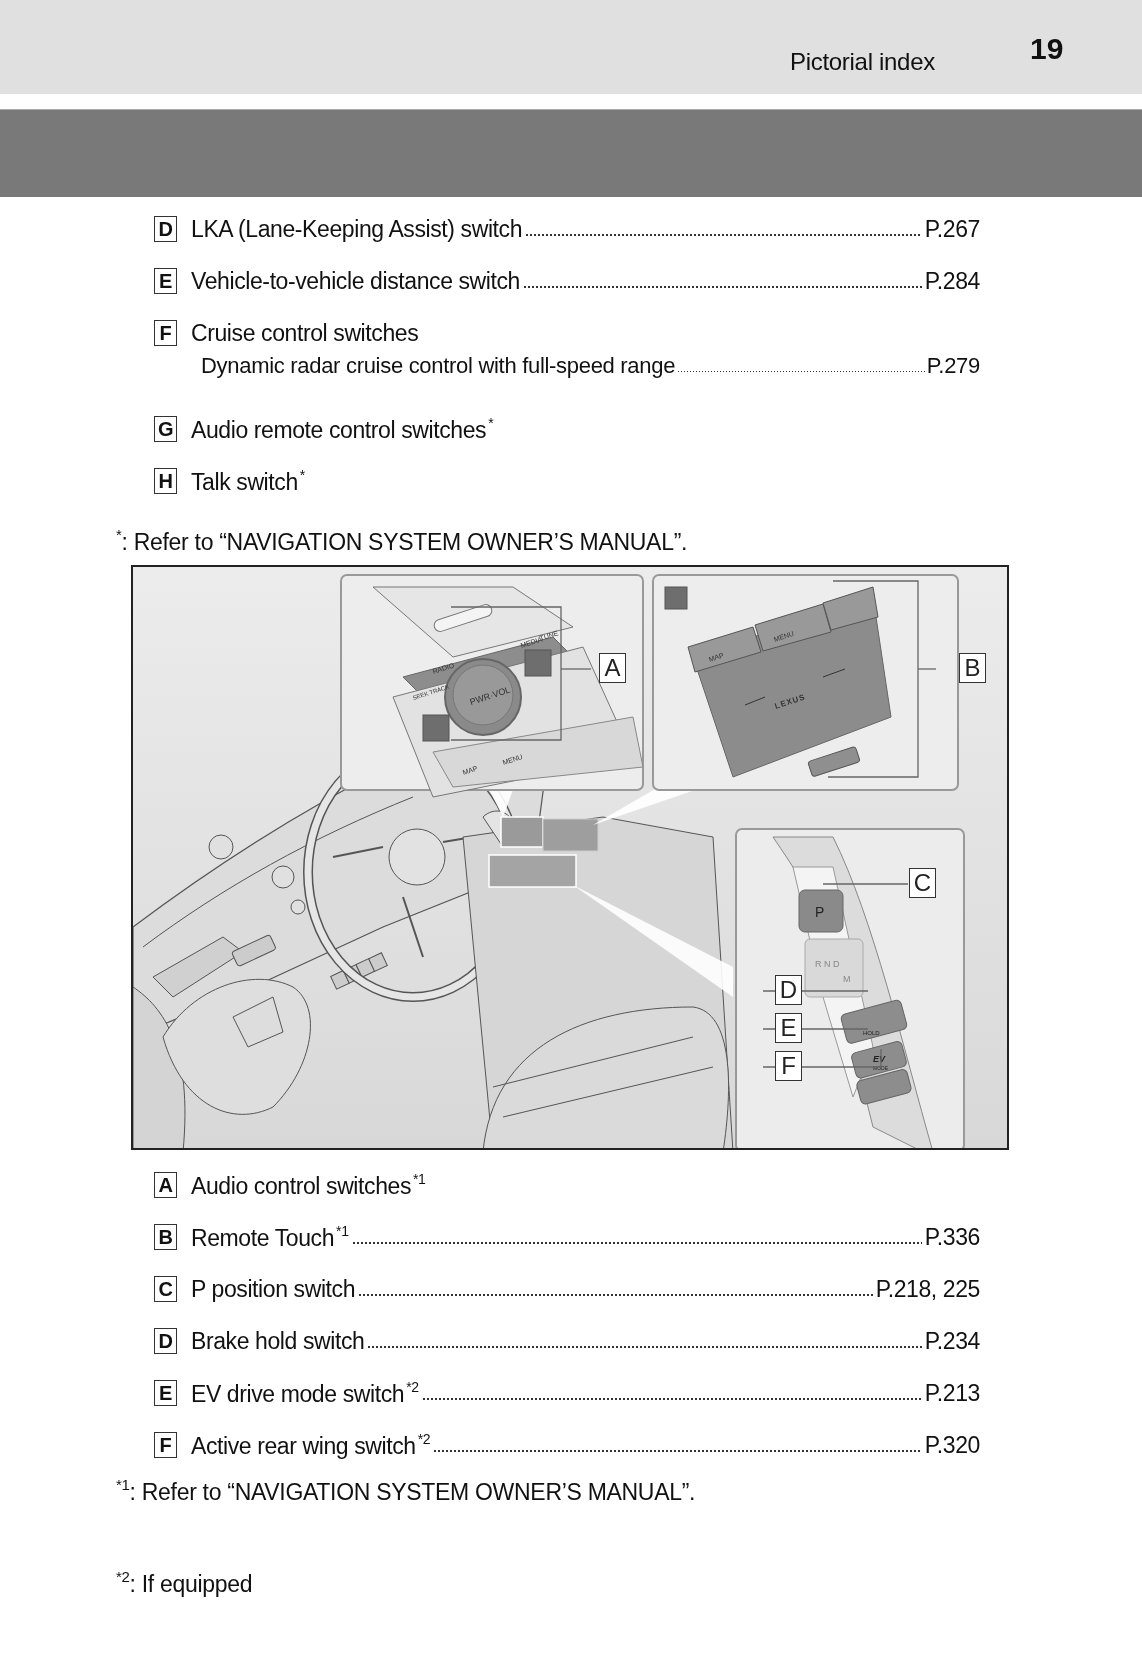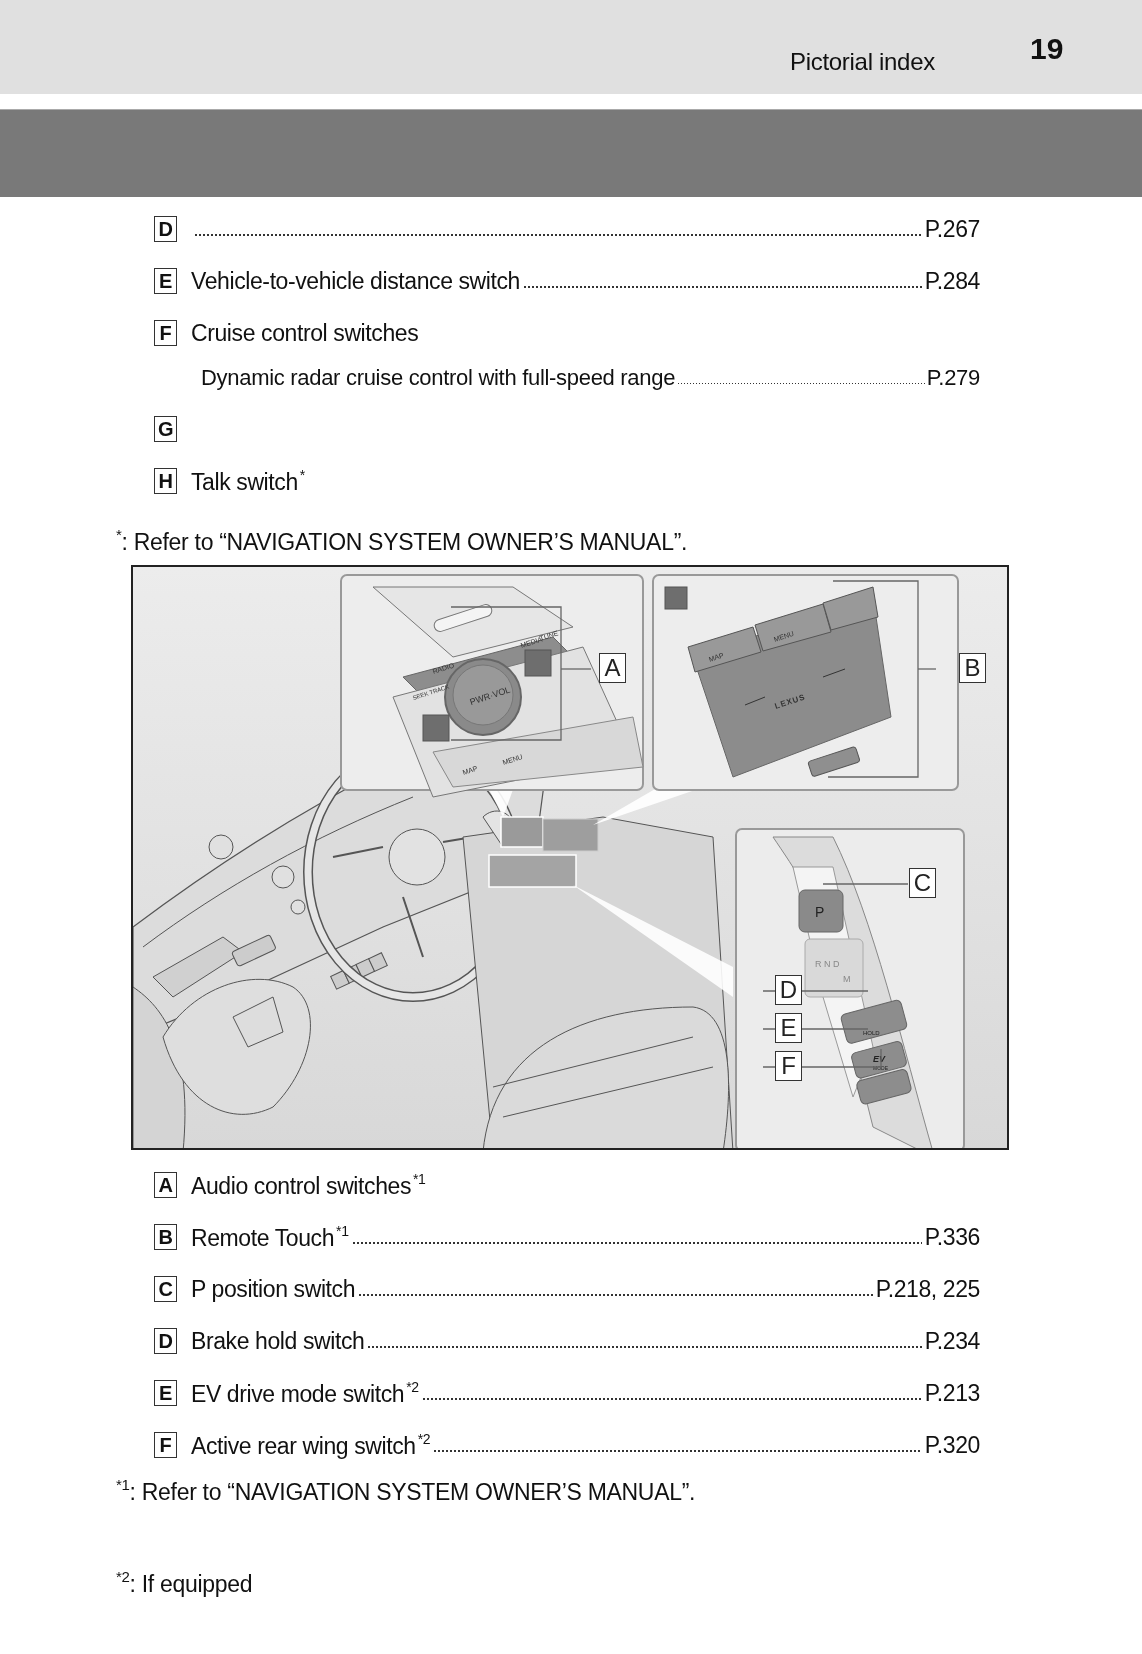--- a/index.html
+++ b/index.html
@@ -65,40 +65,42 @@
 <body>
 
 <div class="header-top">
   <span class="section-title">Pictorial index</span>
   <span class="page-number">19</span>
 </div>
 <div class="header-band"></div>
 
 <div class="entry" style="top:214px;">
   <span class="letter">D</span>
+  <span class="label"><span>LKA (Lane-Keeping Assist) switch</span></span>
   <span class="dots"></span>
   <span class="page">P.267</span>
 </div>
 <div class="entry" style="top:266px;">
   <span class="letter">E</span>
   <span class="label"><span>Vehicle-to-vehicle distance switch</span></span>
   <span class="dots"></span>
   <span class="page">P.284</span>
 </div>
 <div class="entry" style="top:318px;">
   <span class="letter">F</span>
   <span class="label"><span>Cruise control switches</span></span>
 </div>
-<div class="sub-entry" style="top:364px;">
+<div class="sub-entry" style="top:352px;">
   <span class="label">Dynamic radar cruise control with full-speed range</span>
   <span class="dots"></span>
   <span class="page">P.279</span>
 </div>
 <div class="entry" style="top:414px;">
   <span class="letter">G</span>
+  <span class="label"><span>Audio remote control switches</span><sup>*</sup></span>
 </div>
 <div class="entry" style="top:466px;">
   <span class="letter">H</span>
   <span class="label"><span>Talk switch</span><sup>*</sup></span>
 </div>
 
 <div class="footnote" style="left:116px; top:526px;">
   <sup>*</sup><span>:  Refer to “NAVIGATION SYSTEM OWNER’S MANUAL”.</span>
 </div>
 

